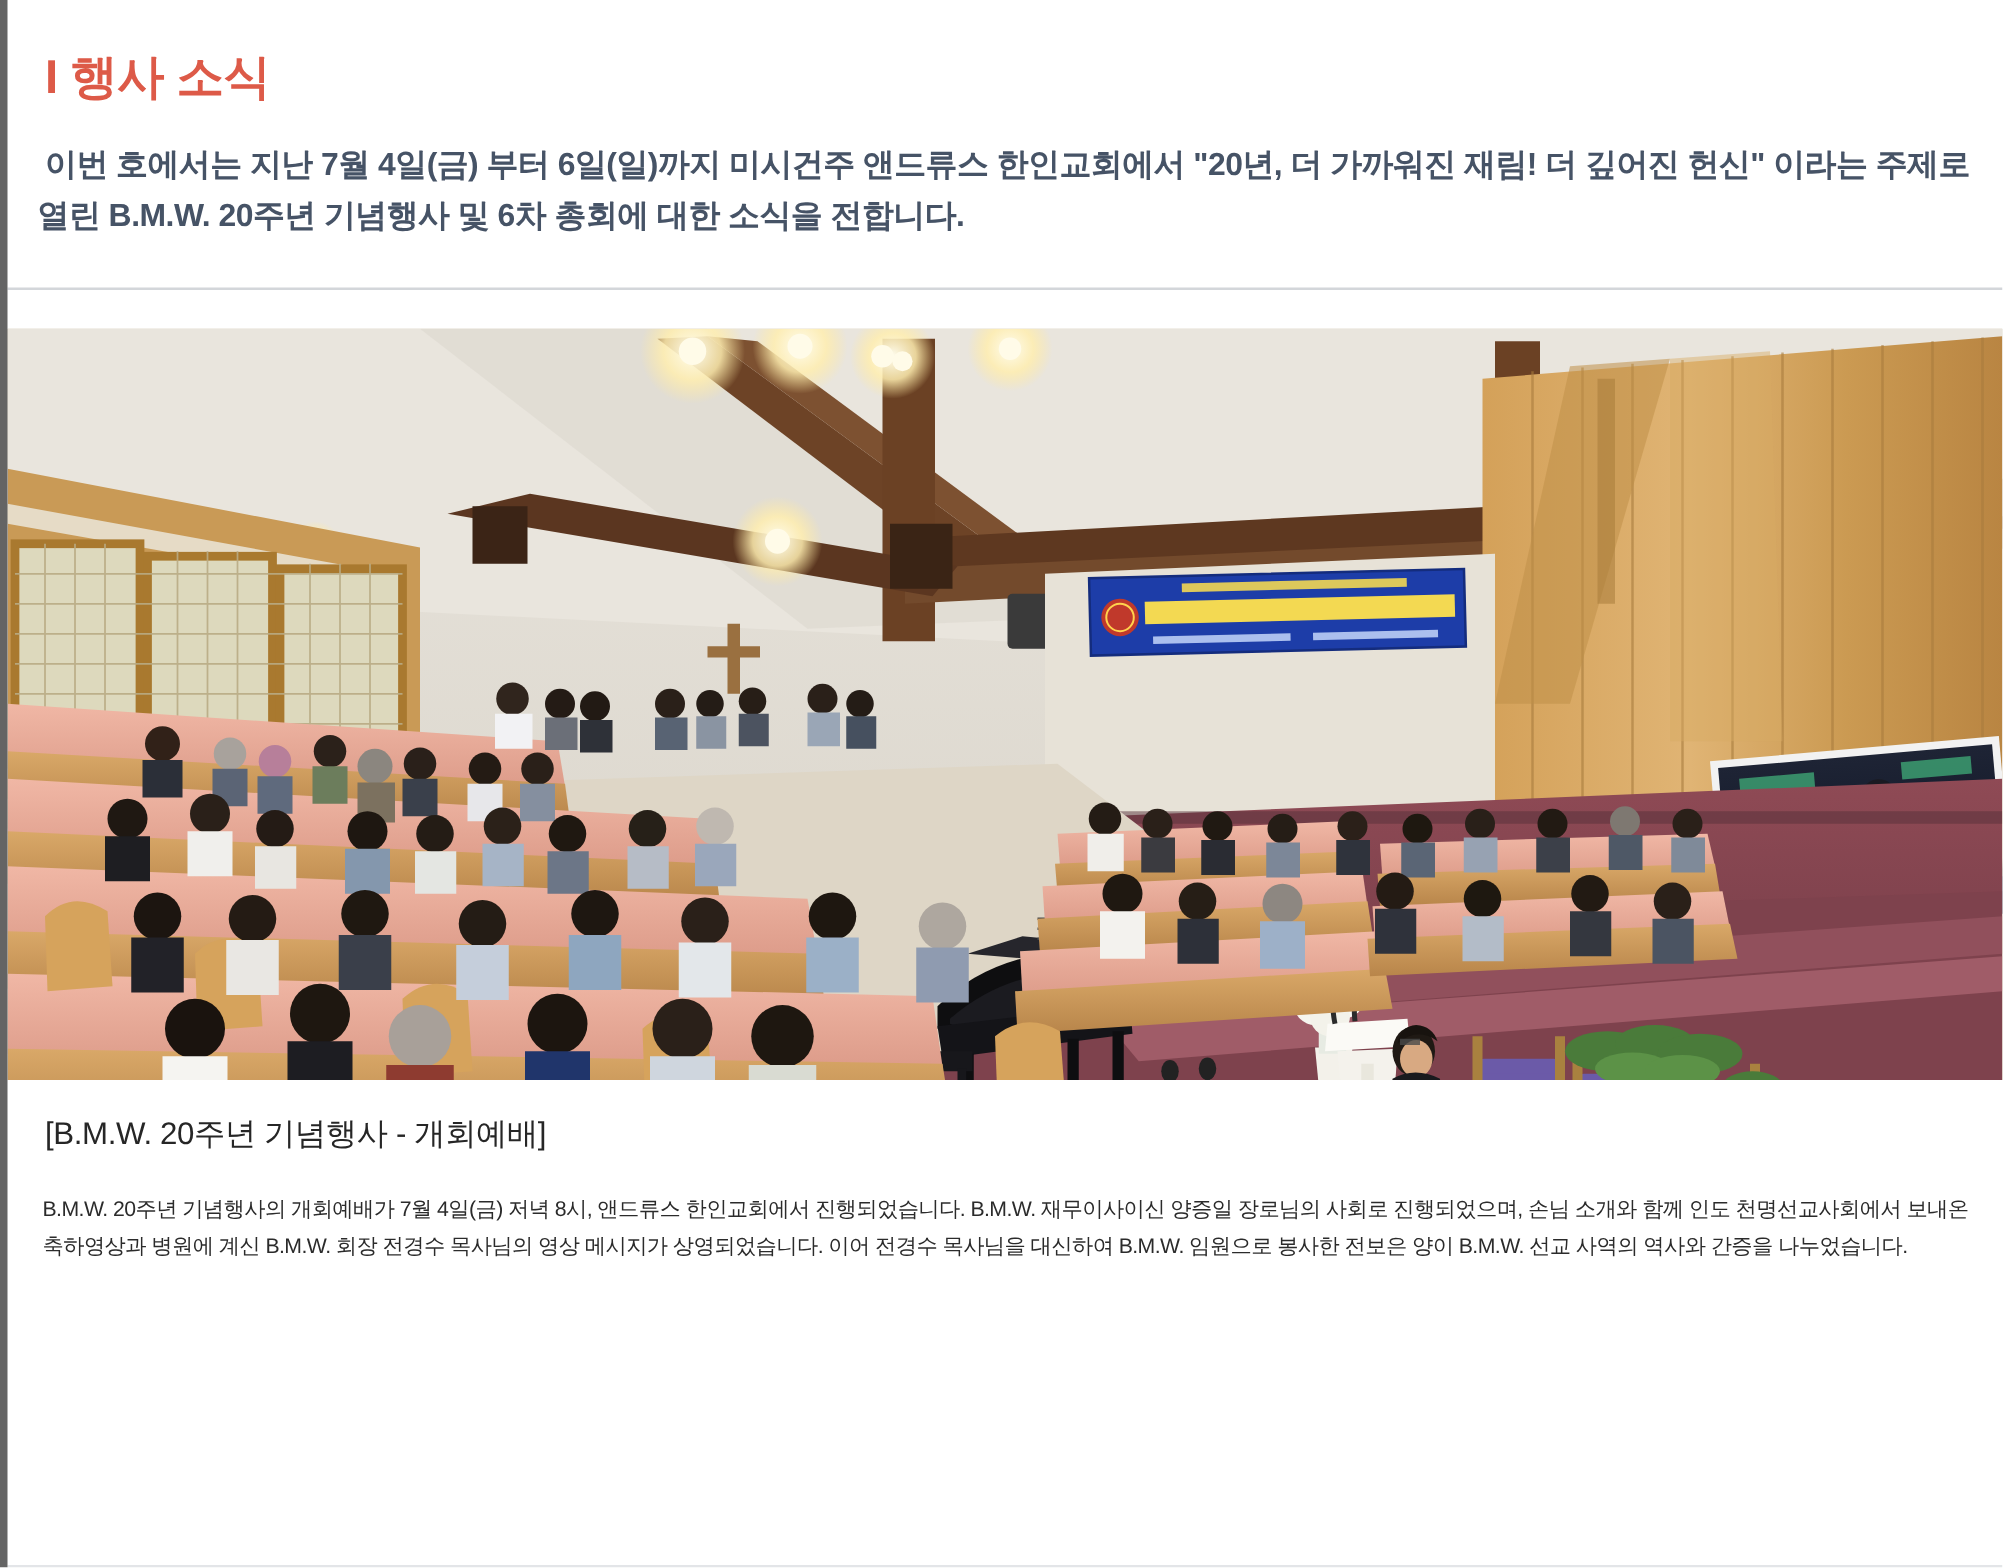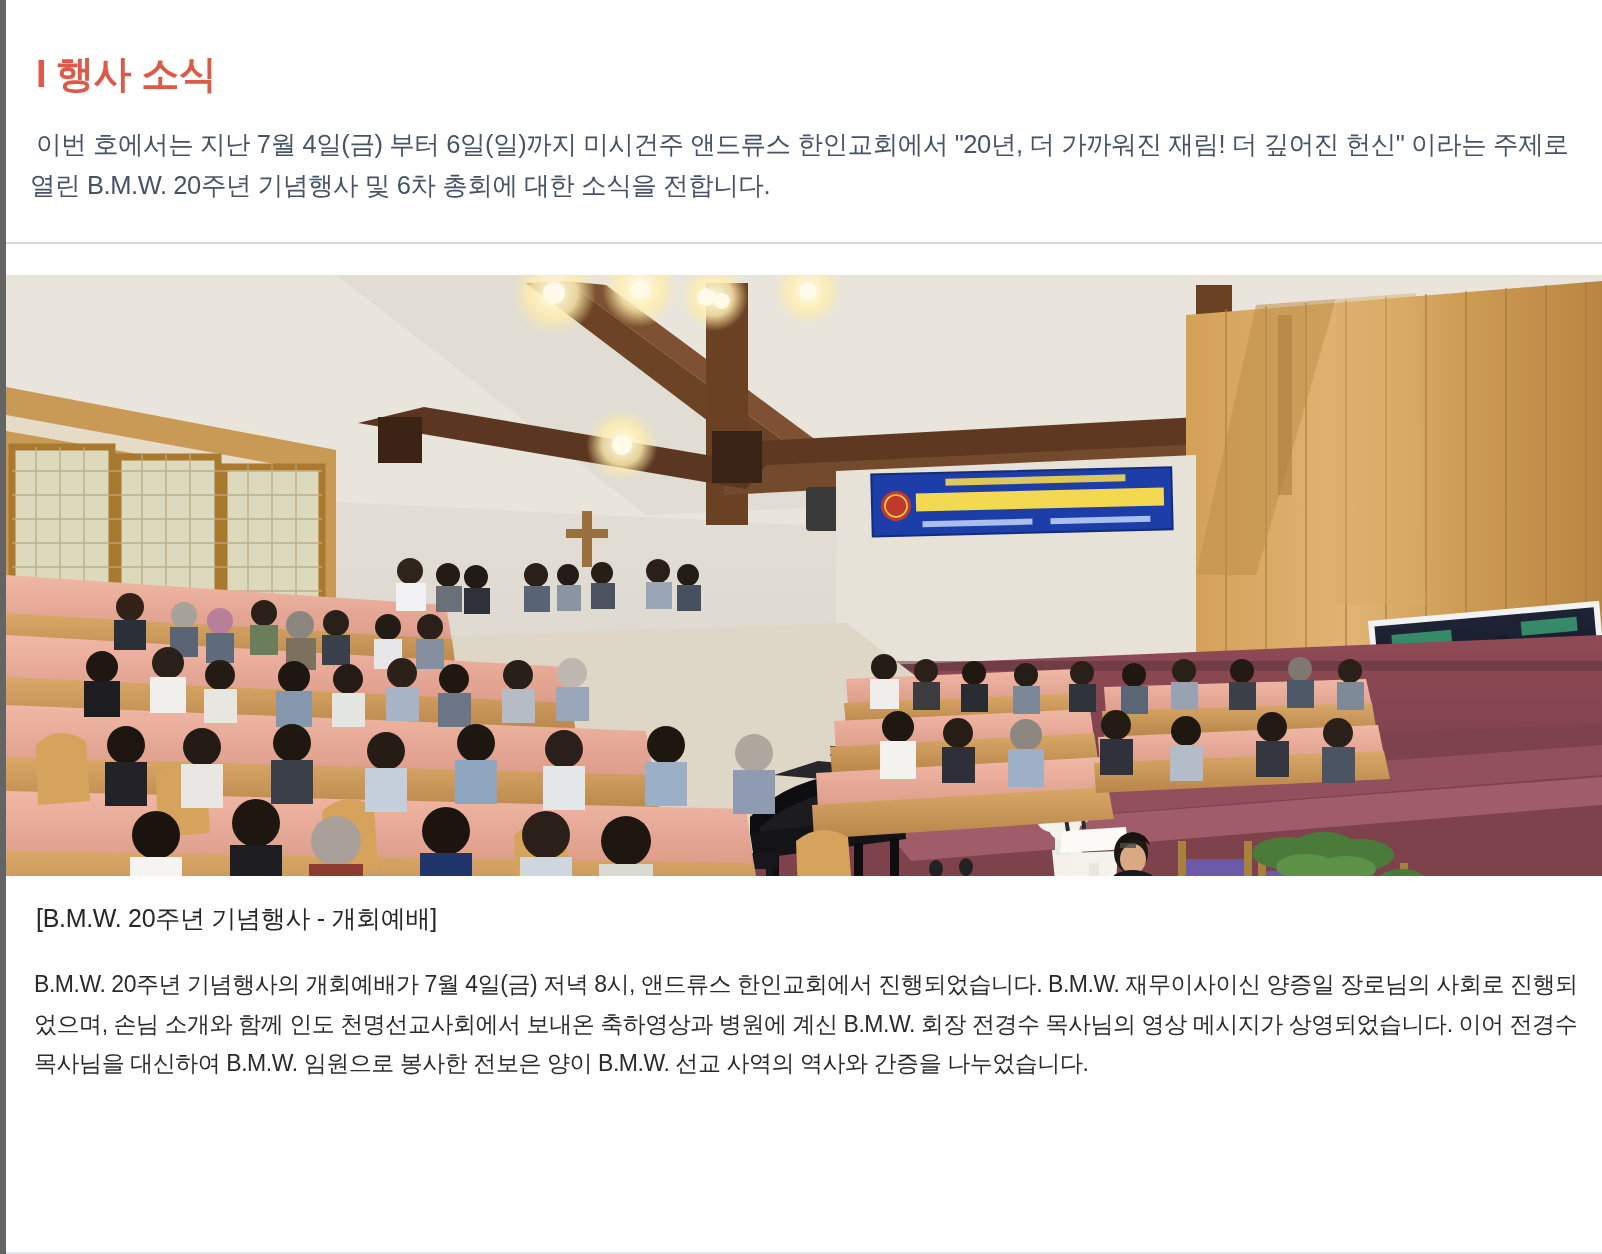--- a/index.html
+++ b/index.html
@@ -29,40 +29,39 @@
     position: absolute;
     left: 6px; top: 0;
     width: 1596px;
     height: 1254px;
     background: #fff;
   }
 
   
   .section-header {
     padding: 40px 0 0 30px;
-    margin-top: 12px;
   }
   .section-title {
     color: #dd5a48;
     font-size: 38px;
     font-weight: bold;
     letter-spacing: -0.5px;
     line-height: 1.2;
     margin: 0;
     white-space: pre;
   }
 
   
   .intro-block {
     padding: 26px 24px 0 24px;
   }
   .intro-text {
     color: #465366;
     font-size: 25.5px;
-    font-weight: normal;
+    font-weight: bold;
     line-height: 1.62;
     letter-spacing: -0.4px;
     margin: 0;
     text-indent: 6px;
   }
 
   
   .divider {
     margin-top: 36px;
     height: 2px;
@@ -88,21 +87,21 @@
   .photo-caption {
     color: #262626;
     font-size: 25px;
     font-weight: normal;
     letter-spacing: -0.3px;
     margin: 0;
   }
   .body-block { padding: 30px 24px 0 28px; }
   .body-text {
     color: #2b2b2b;
-    font-size: 23px;
+    font-size: 17px;
     font-weight: normal;
     line-height: 1.72;
     letter-spacing: -0.45px;
     margin: 0;
   }
 
   
   .bottom-divider {
     position: absolute;
     left: 0; bottom: 0;

